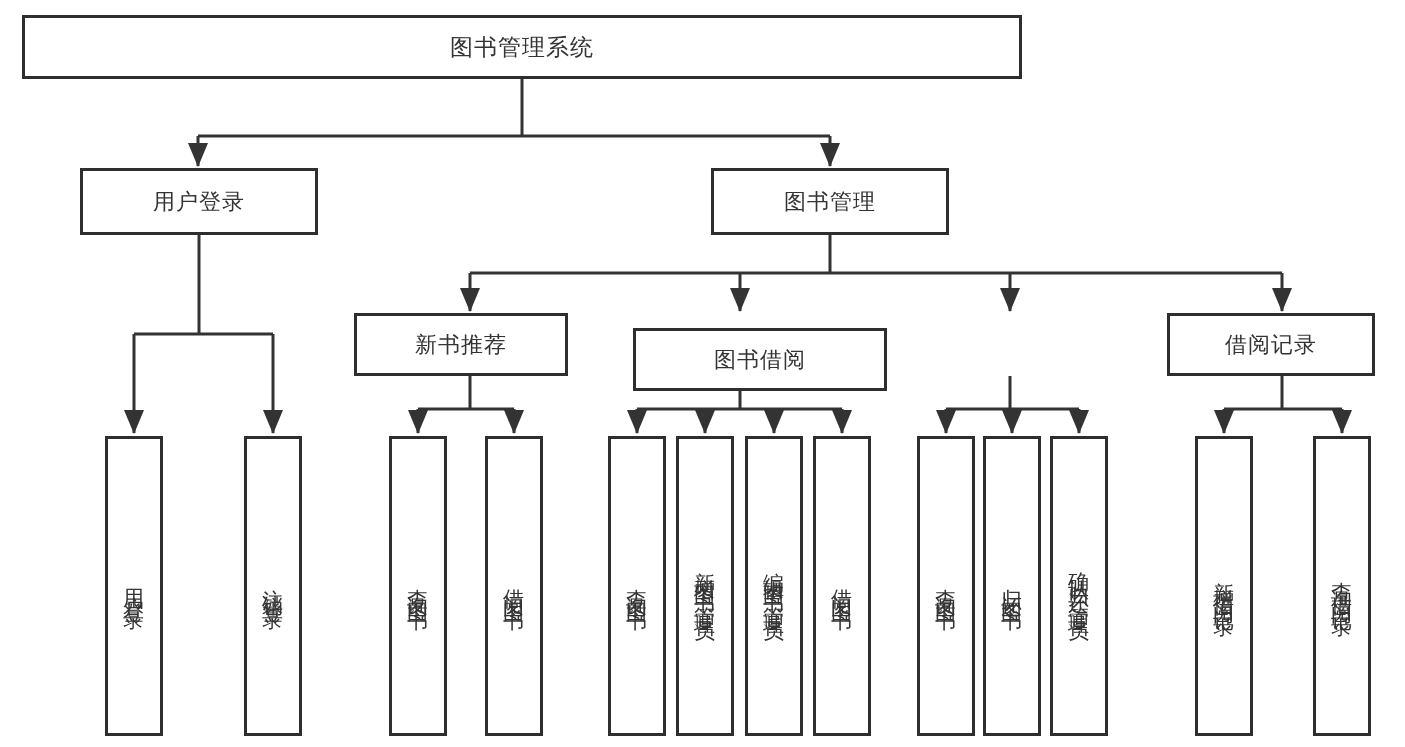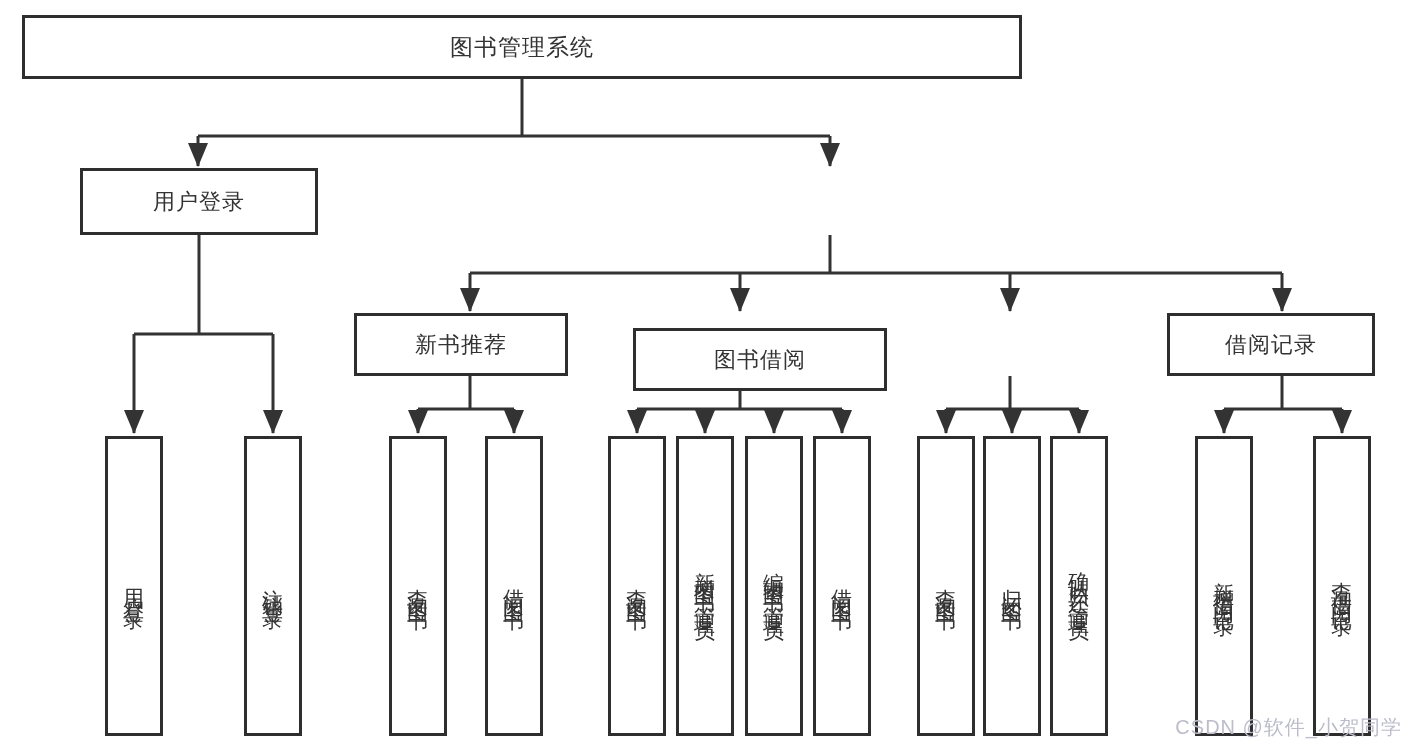--- a/index.html
+++ b/index.html
@@ -81,20 +81,23 @@
     </g>
   </svg>
 
   <div class="box root" style="left:22px;top:15px;width:1000px;height:64px">
     <span class="hlabel">图书管理系统</span>
   </div>
 
   <div class="box" style="left:80px;top:168px;width:238px;height:67px">
     <span class="hlabel">用户登录</span>
   </div>
+  <div class="box" style="left:711px;top:168px;width:238px;height:67px">
+    <span class="hlabel">图书管理</span>
+  </div>
 
   <div class="box" style="left:354px;top:313px;width:214px;height:63px">
     <span class="hlabel">新书推荐</span>
   </div>
   <div class="box" style="left:633px;top:328px;width:254px;height:63px">
     <span class="hlabel">图书借阅</span>
   </div>
   <div class="box" style="left:1167px;top:313px;width:208px;height:63px">
     <span class="hlabel">借阅记录</span>
   </div>
@@ -136,15 +139,14 @@
     <span class="vtxt">确认归还（管理员）</span>
   </div>
 
   <div class="box leaf" style="left:1195px">
     <span class="vtxt">新增借阅记录</span>
   </div>
   <div class="box leaf" style="left:1313px">
     <span class="vtxt">查询借阅记录</span>
   </div>
 
-  <div class="watermark">CSDN @软件_小贺同学</div>
 
 </div>
 
 </body></html>

